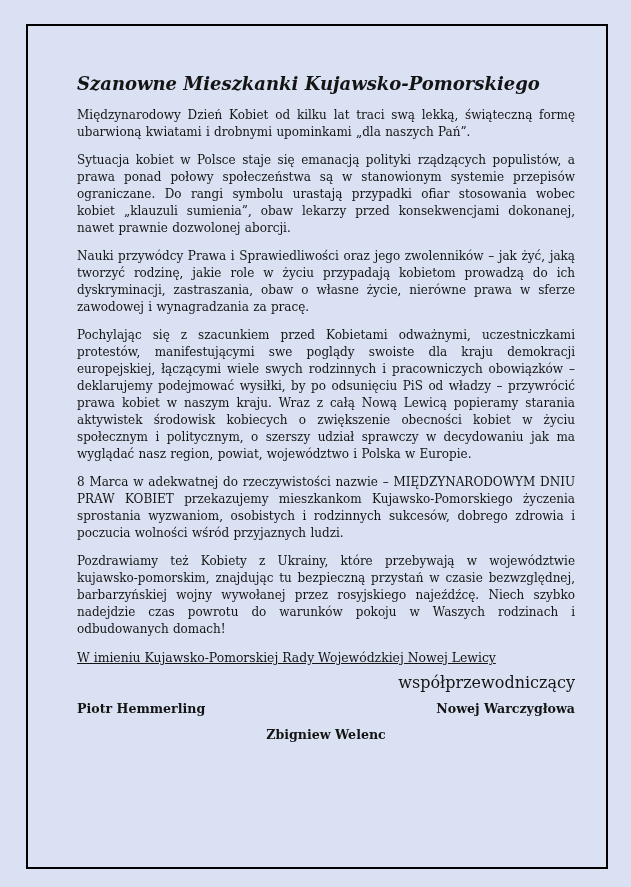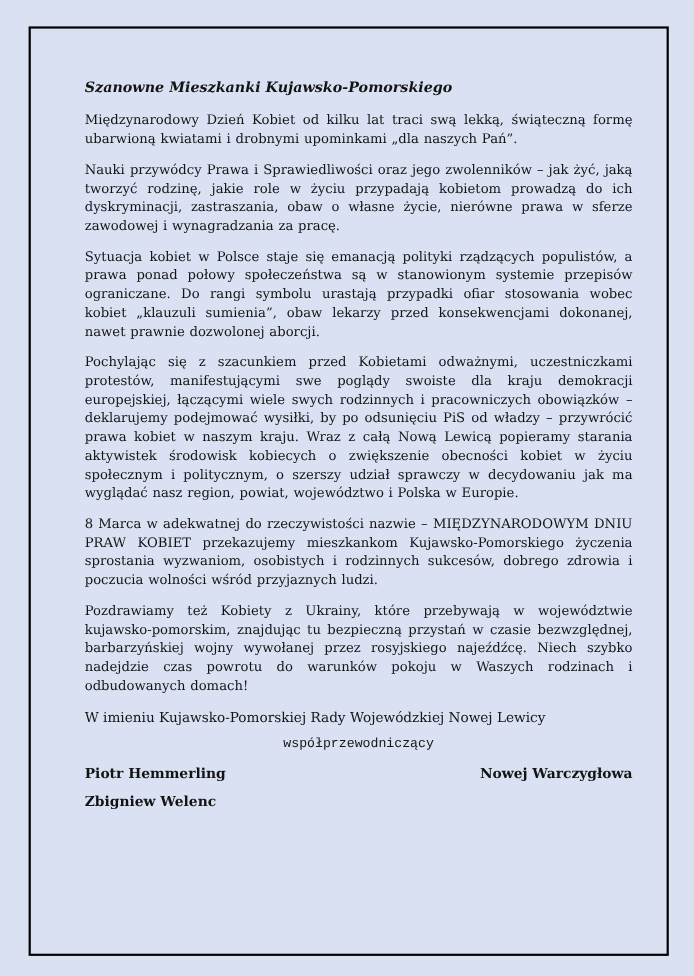--- a/index.html
+++ b/index.html
@@ -21,69 +21,69 @@
     top: 24px;
     width: 582px;
     height: 845px;
     box-sizing: border-box;
     border: 2px solid #000000;
     padding: 47px 31px 0 49px;
   }
   .salutation {
     font-weight: bold;
     font-style: italic;
-    font-size: 13px;
+    font-size: 18px;
     margin: 0 0 13px 0;
   }
   .para {
     font-size: 12px;
     line-height: 17px;
     text-align: justify;
     margin: 0 0 11px 0;
     word-spacing: 0.5px;
   }
   .sig-onbehalf {
     font-size: 12.4px;
     line-height: 17px;
     margin: 2px 0 8px 0;
+    text-decoration: underline;
   }
   .sig-center {
-    font-size: 12px;
+    font-size: 16px;
     line-height: 17px;
-    text-align: center;
+    text-align: right;
     margin: 0 0 9px 0;
-    font-family: Liberation Mono, monospace;
   }
   .sig-names {
     display: flex;
     justify-content: space-between;
     font-weight: bold;
     font-size: 12.6px;
     line-height: 17px;
     margin: 0 0 10px 0;
   }
   .sig-secretary-name {
     font-weight: bold;
     font-size: 12.6px;
-    text-align: left;
+    text-align: center;
     margin: 0 0 0 0;
   }
 </style>
 </head>
 <body>
 
 <div class="sheet-border">
 
   <p class="salutation">Szanowne Mieszkanki Kujawsko-Pomorskiego</p>
 
   <p class="para">Międzynarodowy Dzień Kobiet od kilku lat traci swą lekką, świąteczną formę ubarwioną kwiatami i drobnymi upominkami „dla naszych Pań”.</p>
 
+  <p class="para">Sytuacja kobiet w Polsce staje się emanacją polityki rządzących populistów, a prawa ponad połowy społeczeństwa są w stanowionym systemie przepisów ograniczane. Do rangi symbolu urastają przypadki ofiar stosowania wobec kobiet „klauzuli sumienia”, obaw lekarzy przed konsekwencjami dokonanej, nawet prawnie dozwolonej aborcji.</p>
+
   <p class="para">Nauki przywódcy Prawa i Sprawiedliwości oraz jego zwolenników – jak żyć, jaką tworzyć rodzinę, jakie role w życiu przypadają kobietom prowadzą do ich dyskryminacji, zastraszania, obaw o własne życie, nierówne prawa w sferze zawodowej i wynagradzania za pracę.</p>
-
-  <p class="para">Sytuacja kobiet w Polsce staje się emanacją polityki rządzących populistów, a prawa ponad połowy społeczeństwa są w stanowionym systemie przepisów ograniczane. Do rangi symbolu urastają przypadki ofiar stosowania wobec kobiet „klauzuli sumienia”, obaw lekarzy przed konsekwencjami dokonanej, nawet prawnie dozwolonej aborcji.</p>
 
 
   <p class="para">Pochylając się z szacunkiem przed Kobietami odważnymi, uczestniczkami protestów, manifestującymi swe poglądy swoiste dla kraju demokracji europejskiej, łączącymi wiele swych rodzinnych i pracowniczych obowiązków – deklarujemy podejmować wysiłki, by po odsunięciu PiS od władzy – przywrócić prawa kobiet w naszym kraju. Wraz z całą Nową Lewicą popieramy starania aktywistek środowisk kobiecych o zwiększenie obecności kobiet w życiu społecznym i politycznym, o szerszy udział sprawczy w decydowaniu jak ma wyglądać nasz region, powiat, województwo i Polska w Europie.</p>
 
   <p class="para">8 Marca w adekwatnej do rzeczywistości nazwie – MIĘDZYNARODOWYM DNIU PRAW KOBIET przekazujemy mieszkankom Kujawsko-Pomorskiego życzenia sprostania wyzwaniom, osobistych i rodzinnych sukcesów, dobrego zdrowia i poczucia wolności wśród przyjaznych ludzi.</p>
 
   <p class="para">Pozdrawiamy też Kobiety z Ukrainy, które przebywają w województwie kujawsko-pomorskim, znajdując tu bezpieczną przystań w czasie bezwzględnej, barbarzyńskiej wojny wywołanej przez rosyjskiego najeźdźcę. Niech szybko nadejdzie czas powrotu do warunków pokoju w Waszych rodzinach i odbudowanych domach!</p>
 
   <p class="sig-onbehalf">W imieniu Kujawsko-Pomorskiej Rady Wojewódzkiej Nowej Lewicy</p>
 

